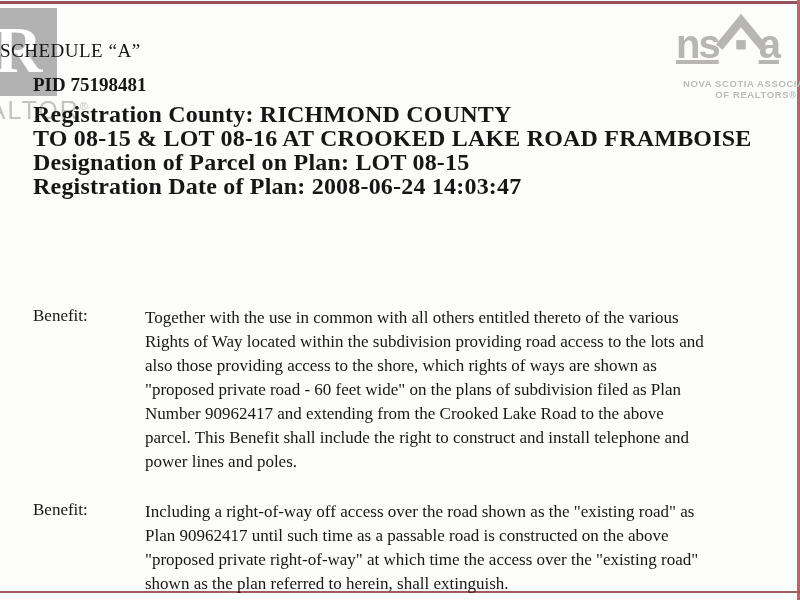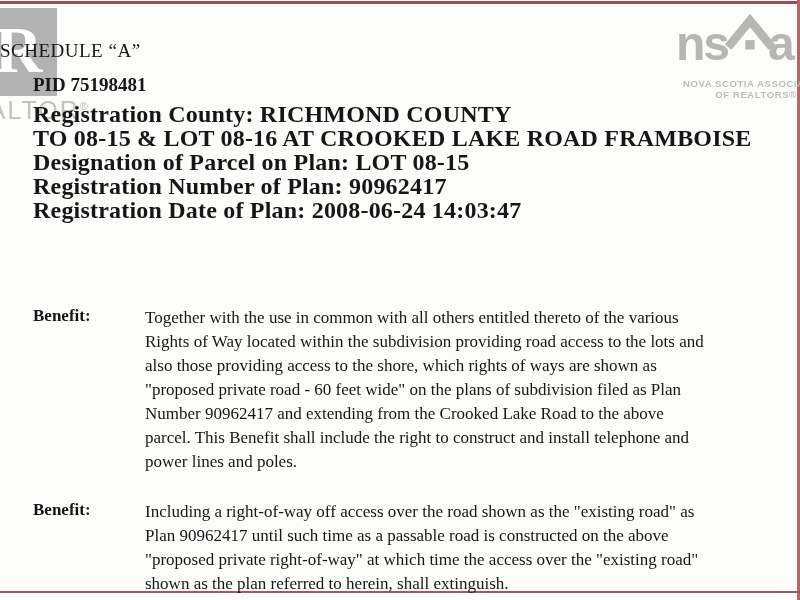--- a/index.html
+++ b/index.html
@@ -27,22 +27,22 @@
     font-family:"Liberation Sans", sans-serif; font-size:25px;
     letter-spacing:2px; white-space:nowrap;
   }
   .realtor-word sup { font-size:11px; }
 
   
   .nsar { position:absolute; left:676px; top:21px; width:160px; }
   .nsar-mark { white-space:nowrap; height:48px; }
   .nsar-ns, .nsar-a {
     font-family:"Liberation Sans", sans-serif; font-weight:bold;
-    font-size:48px; line-height:46px; color:#b7b6b4; letter-spacing:-2px;
-    display:inline-block; vertical-align:top;
+    font-size:40px; line-height:46px; color:#b7b6b4; letter-spacing:-2px;
+    display:inline-block; vertical-align:top;text-decoration:underline;
   }
   .nsar-house { display:inline-block; vertical-align:top; margin:-10px -7px 0 -3px; }
   .nsar-cap, .nsar-cap2 {
     font-family:"Liberation Sans", sans-serif; font-weight:bold;
     color:#bcbbb9; text-align:center; letter-spacing:0.6px;
     font-size:9.5px; line-height:11px; white-space:nowrap;
   }
   .nsar-cap  { margin-top:9px; }
 
   
@@ -51,21 +51,21 @@
     position:absolute; top:40px; left:0; width:800px; margin:0;
     font-size:19px; font-weight:normal; letter-spacing:0.5px;
   }
   .pid { position:absolute; left:33px; top:74px; font-size:19px; font-weight:bold; }
   .reg { position:absolute; left:33px; top:102px; }
   .reg-line { font-size:24px; font-weight:bold; line-height:24px; letter-spacing:0.2px; white-space:nowrap; }
 
   .benefit { position:absolute; left:33px; }
   .b1 { top:306px; }
   .b2 { top:500px; }
-  .blabel { position:absolute; left:0; top:0; font-size:17px; font-weight:bold;text-align:center; }
+  .blabel { position:absolute; left:0; top:0; font-size:17px; font-weight:normal;text-align:center; }
   .btext  { position:absolute; left:112px; top:0; width:660px; }
   .bline  { font-size:17px; line-height:24px; white-space:nowrap; }
 </style>
 </head>
 <body>
 
 <div class="page">
 
   <div class="border-top"></div>
   <div class="border-right"></div>
@@ -91,21 +91,20 @@
 
   <div class="scan">
 
     <h1 class="title">SCHEDULE “A”</h1>
     <div class="pid">PID 75198481</div>
 
     <div class="reg">
       <div class="reg-line">Registration County: RICHMOND COUNTY</div>
       <div class="reg-line">TO 08-15 &amp; LOT 08-16 AT CROOKED LAKE ROAD FRAMBOISE</div>
       <div class="reg-line">Designation of Parcel on Plan: LOT 08-15</div>
-      <div class="reg-line">Registration Number of Plan: 90962417</div>
       <div class="reg-line">Registration Date of Plan: 2008-06-24 14:03:47</div>
     </div>
 
     <div class="benefit b1">
       <div class="blabel">Benefit:</div>
       <div class="btext">
         <div class="bline">Together with the use in common with all others entitled thereto of the various</div>
         <div class="bline">Rights of Way located within the subdivision providing road access to the lots and</div>
         <div class="bline">also those providing access to the shore, which rights of ways are shown as</div>
         <div class="bline">"proposed private road - 60 feet wide" on the plans of subdivision filed as Plan</div>

